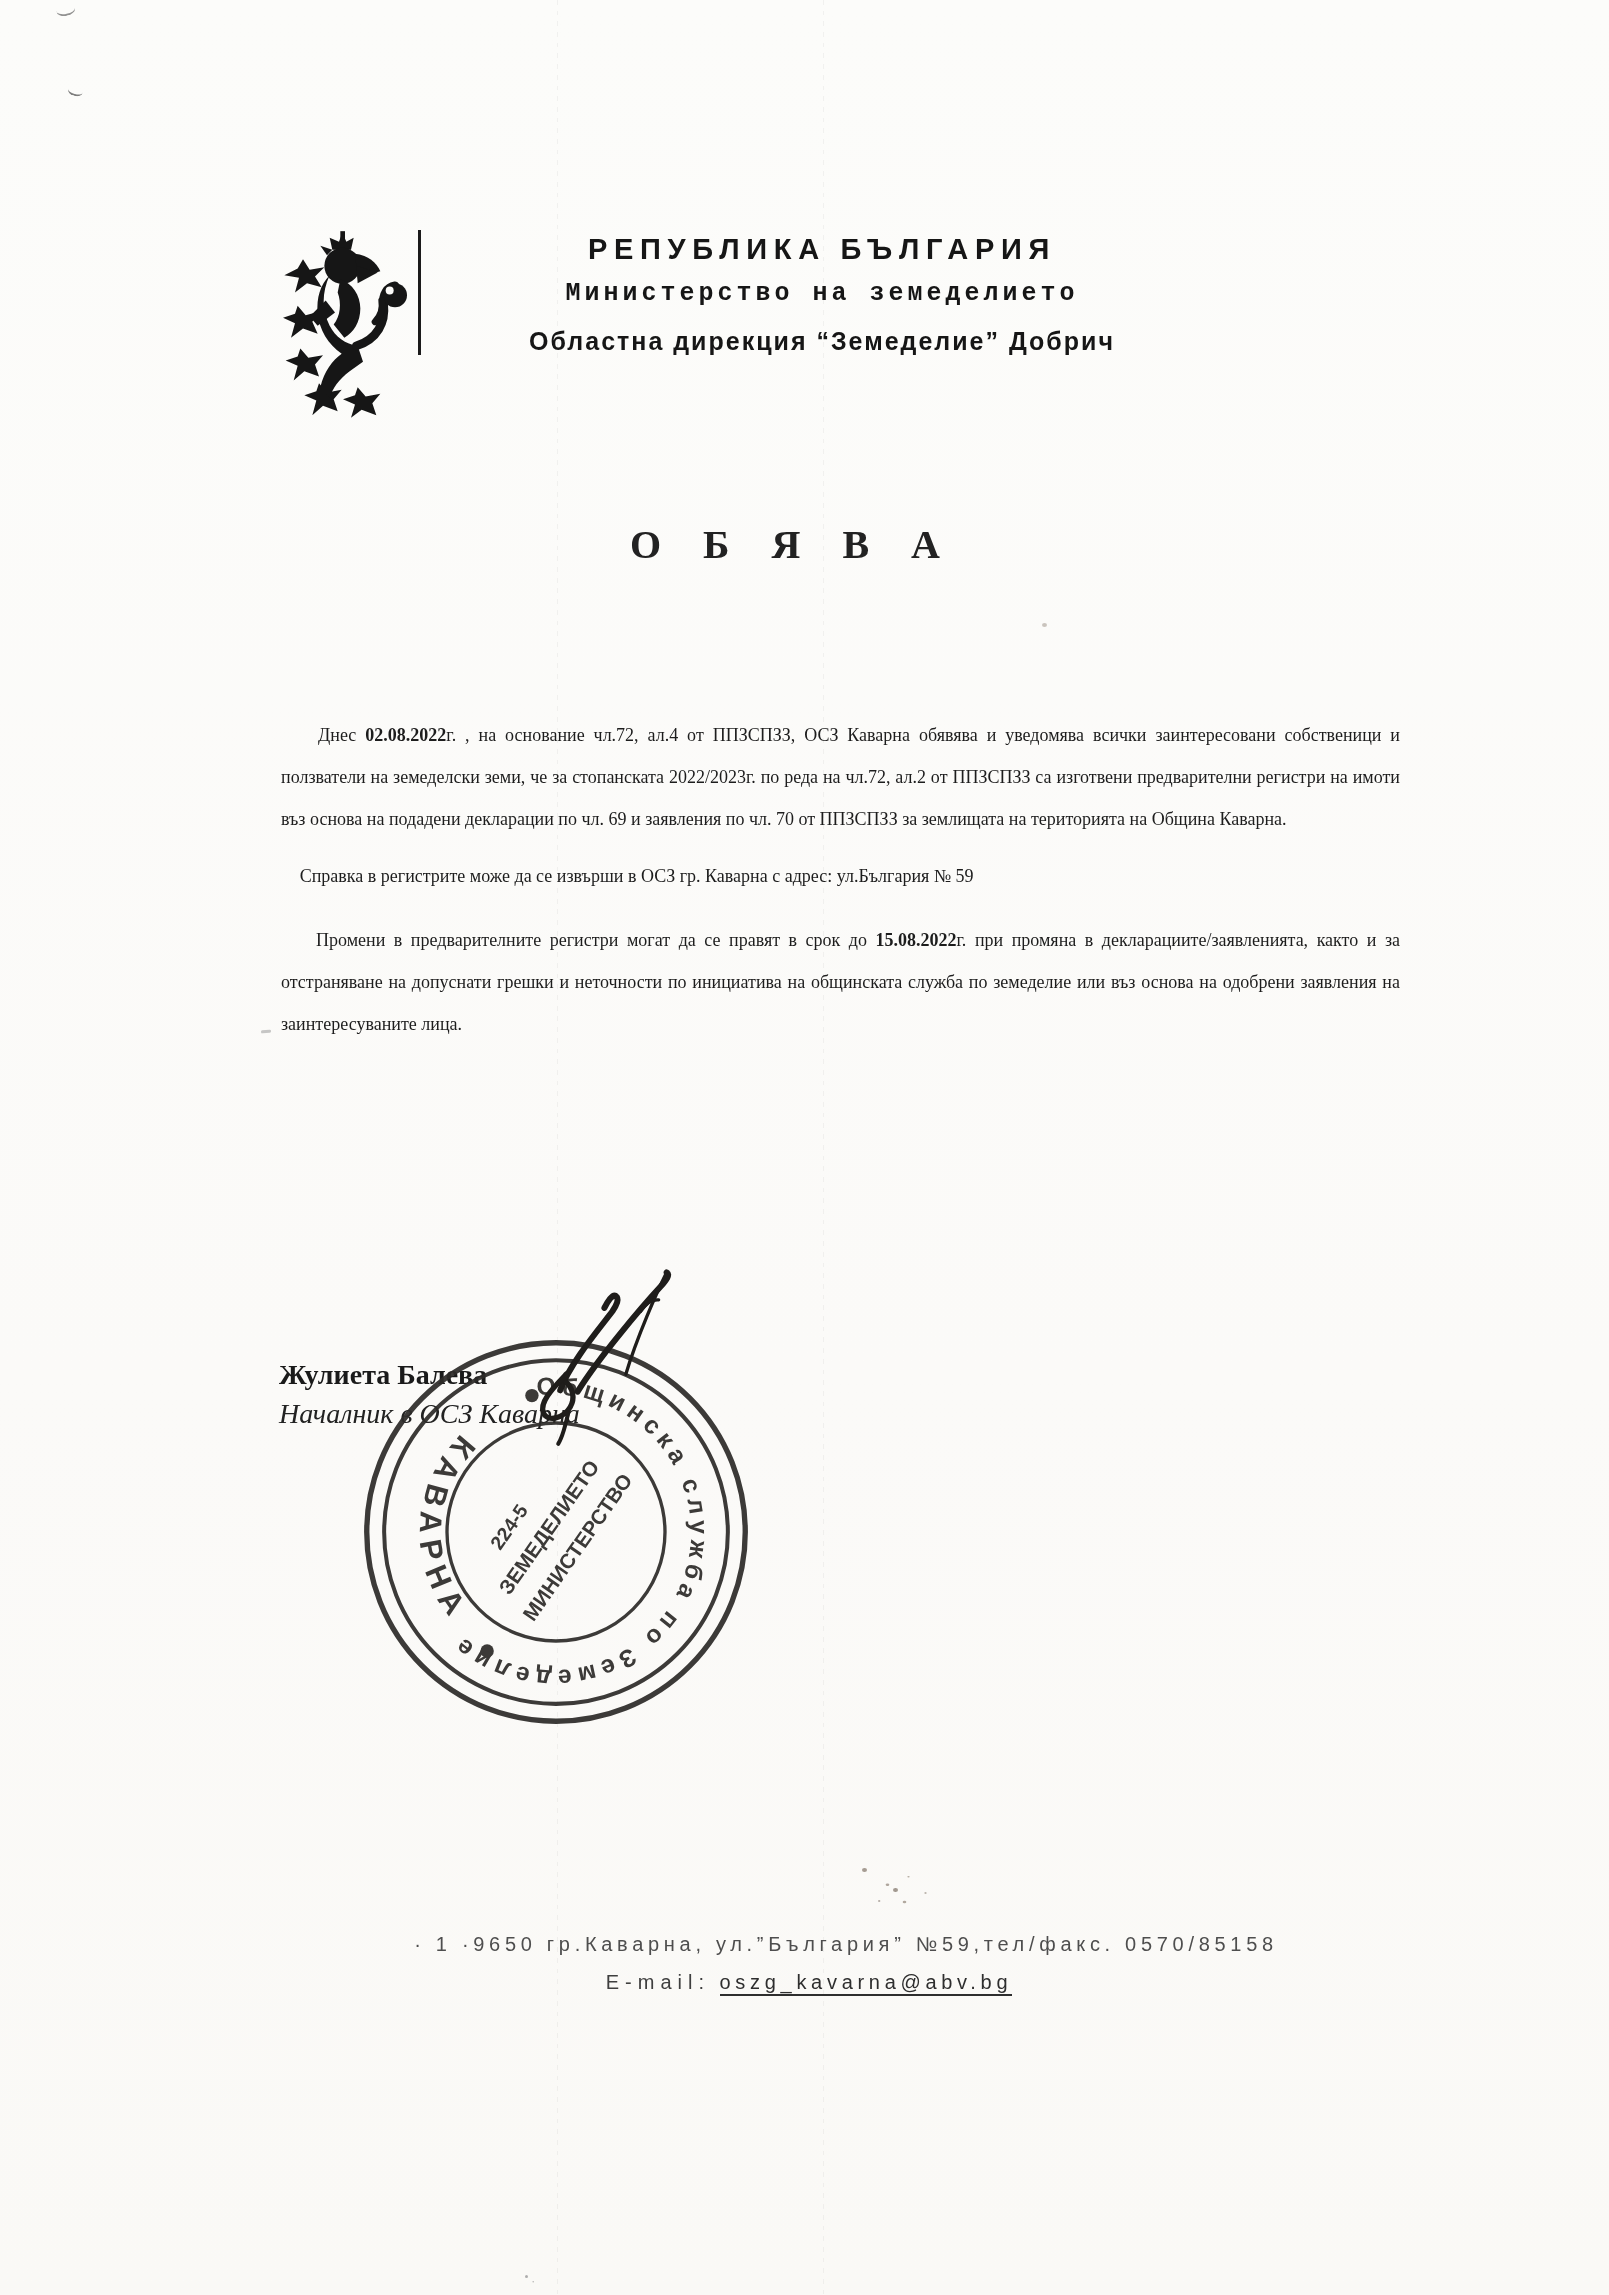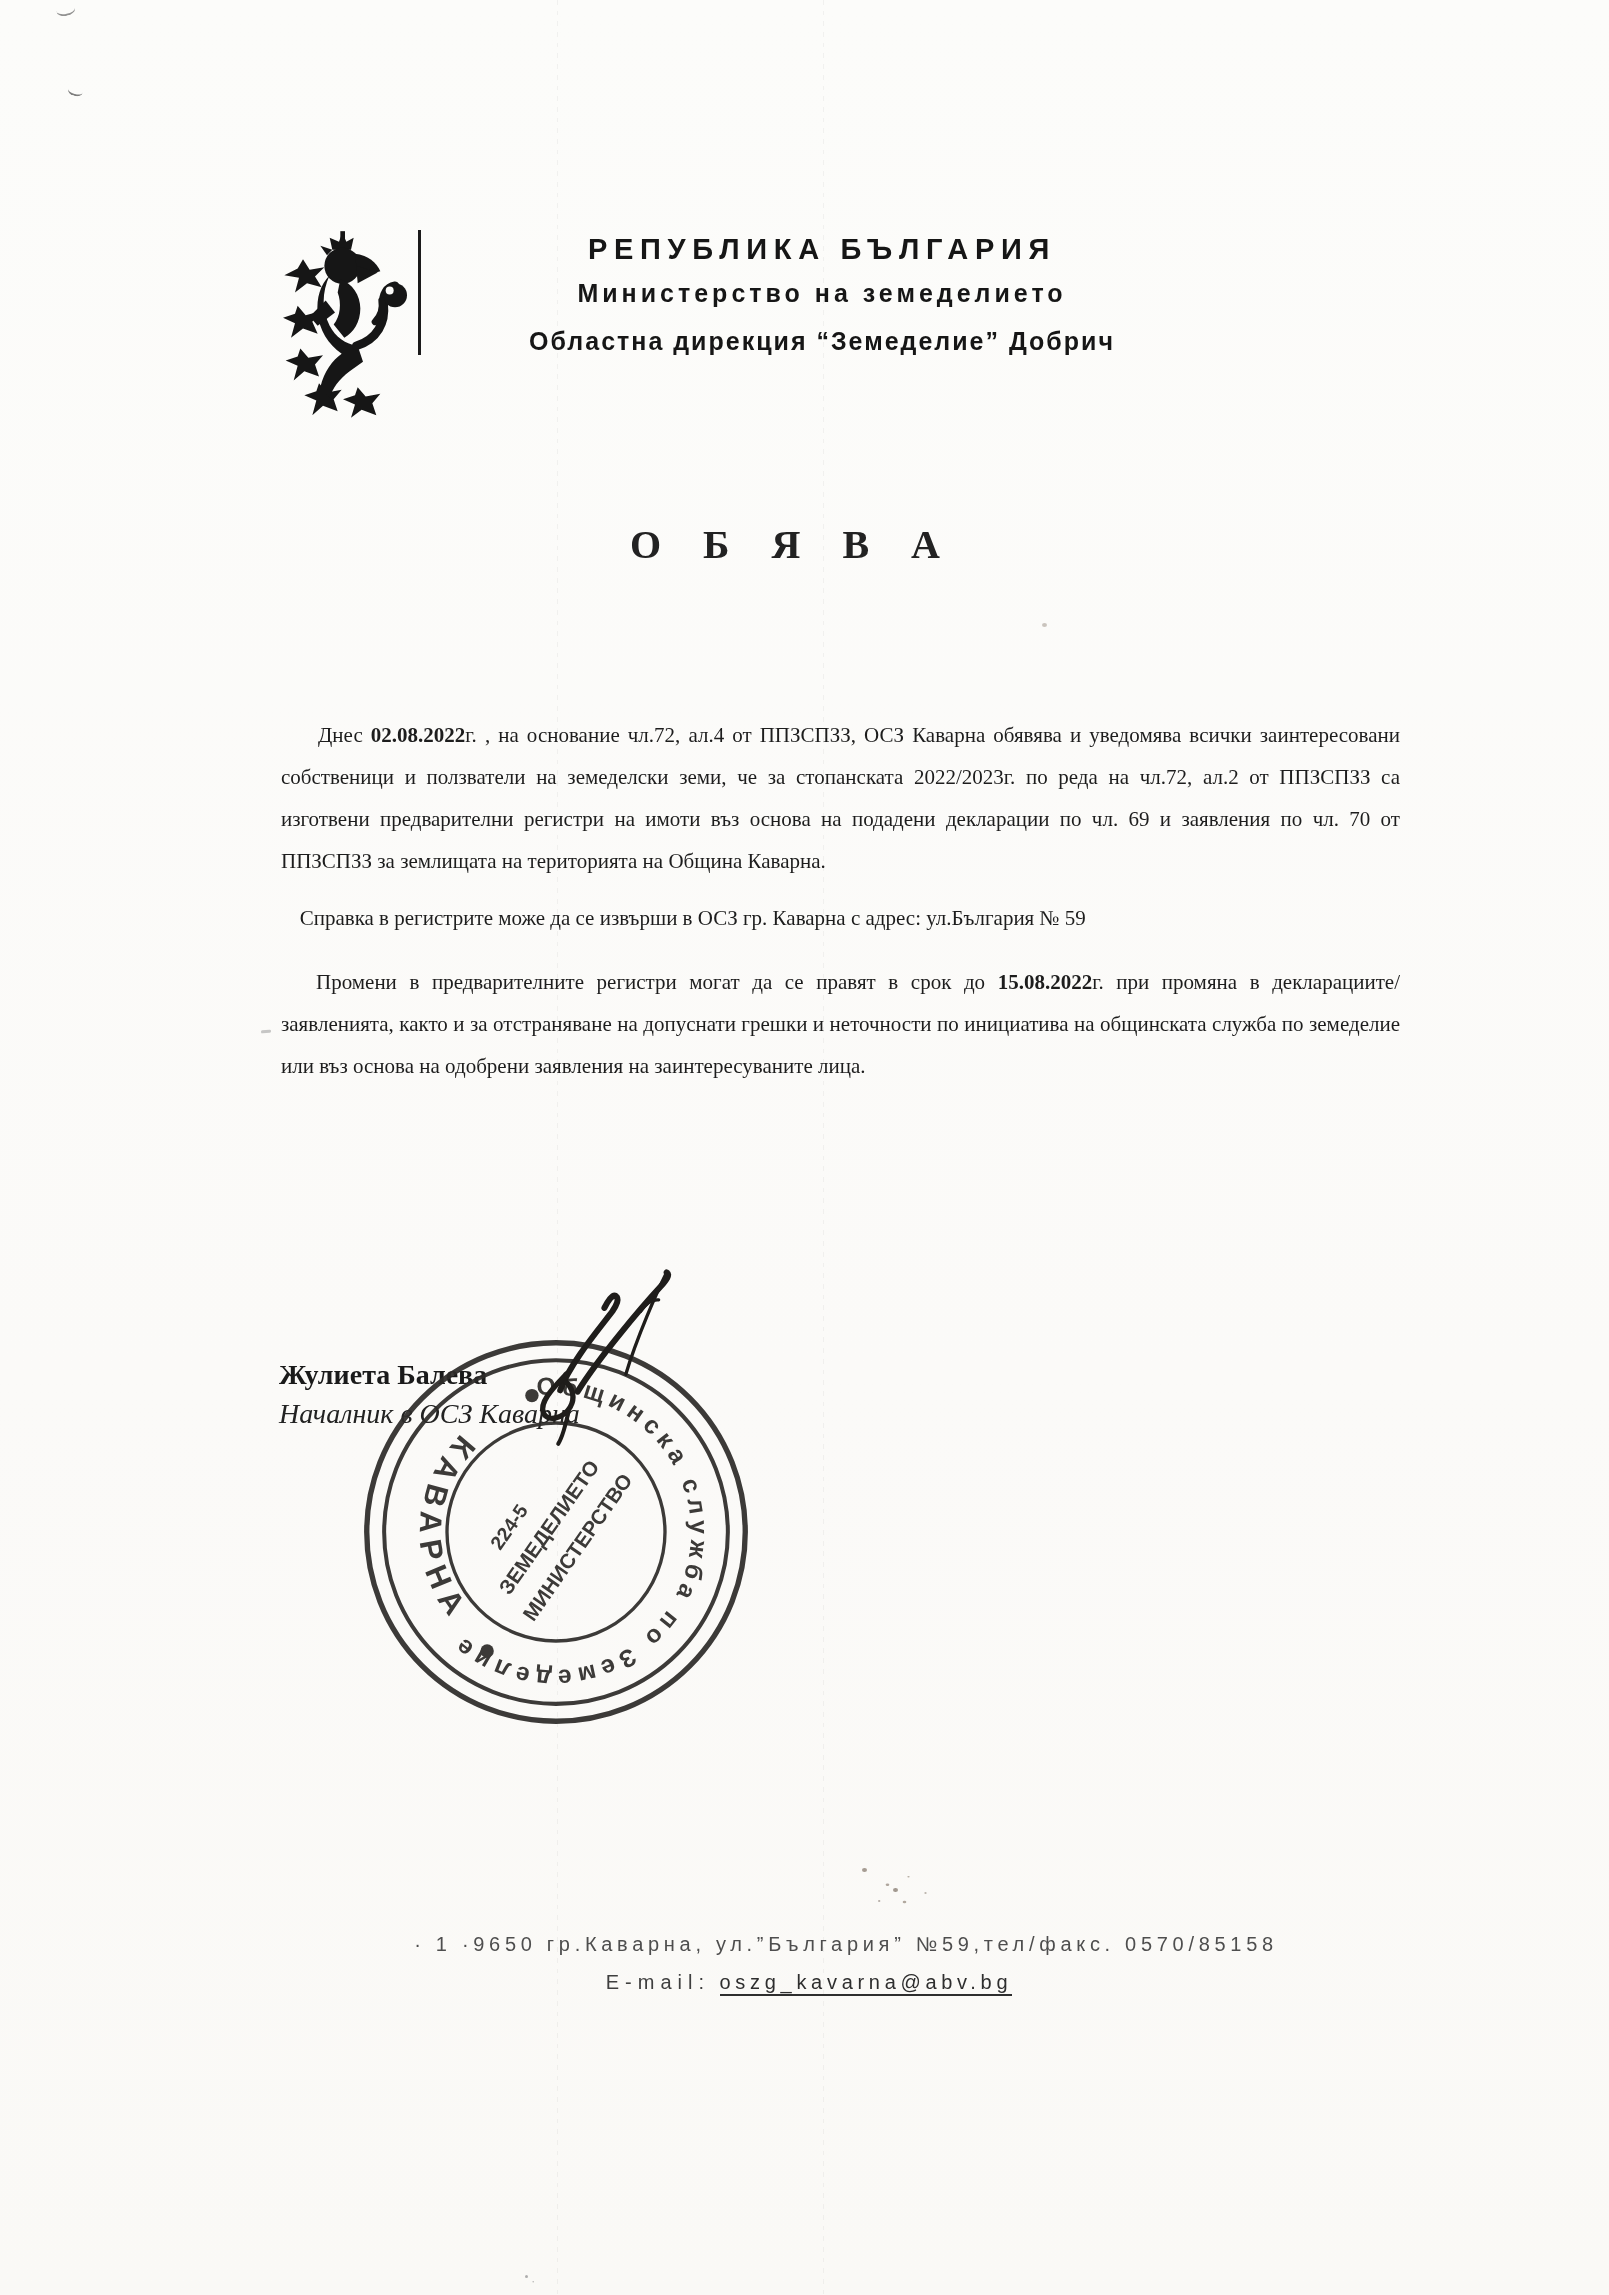--- a/index.html
+++ b/index.html
@@ -11,29 +11,29 @@
   .abs{position:absolute;}
   
   .crease{position:absolute;top:0;bottom:0;width:1.3px;
     background:repeating-linear-gradient(to bottom, rgba(60,60,60,.06) 0 4.7px, transparent 4.7px 10.7px);}
   
   .emblem-box{left:283px;top:231px;width:124px;height:187px;}
   .divider{left:418px;top:230px;width:3.3px;height:125px;background:#1b1b1b;}
   .header-text{left:401px;top:235px;width:842px;text-align:center;
     font-family:"Liberation Sans", sans-serif;font-weight:bold;color:#161616;}
   .hline1{font-size:29px;letter-spacing:6.7px;line-height:1;}
-  .hline2{font-size:25px;letter-spacing:4px;line-height:1;margin-top:17.4px;}
+  .hline2{font-size:25px;letter-spacing:4px;line-height:1;margin-top:17.4px;font-family:Liberation Mono, monospace;}
   .hline3{font-size:25px;letter-spacing:2px;line-height:1;margin-top:23px;}
   .hline4{font-size:25px;letter-spacing:2px;line-height:1;margin-top:12.7px;transform:translateX(53px);}
   
   .doc-title{left:0;top:521px;width:1610px;text-align:center;
     font-weight:bold;font-size:40px;letter-spacing:16px;color:#222;transform:translateX(-12px);}
   
   .body-block{left:281px;top:714px;width:1119px;
-    font-size:21px;line-height:42px;text-align:justify;color:#1d1d1d;}
+    font-size:18px;line-height:42px;text-align:justify;color:#1d1d1d;}
   .body-block p{margin:0;}
   .p1{text-indent:37px;margin-bottom:14.7px !important;}
   .p2{text-indent:24px;margin-bottom:17.4px !important;}
   .p3{text-indent:18.7px;margin-bottom:22px !important;}
   .p4{text-indent:35px;}
   .bdate{font-weight:bold;}
   
   .sig-block{left:279px;top:1361px;z-index:4;}
   .sig-name{font-weight:bold;font-size:28px;line-height:1;color:#1a1a1a;}
   .sig-title{font-style:italic;font-size:28px;line-height:1;margin-top:11.4px;color:#222;}

